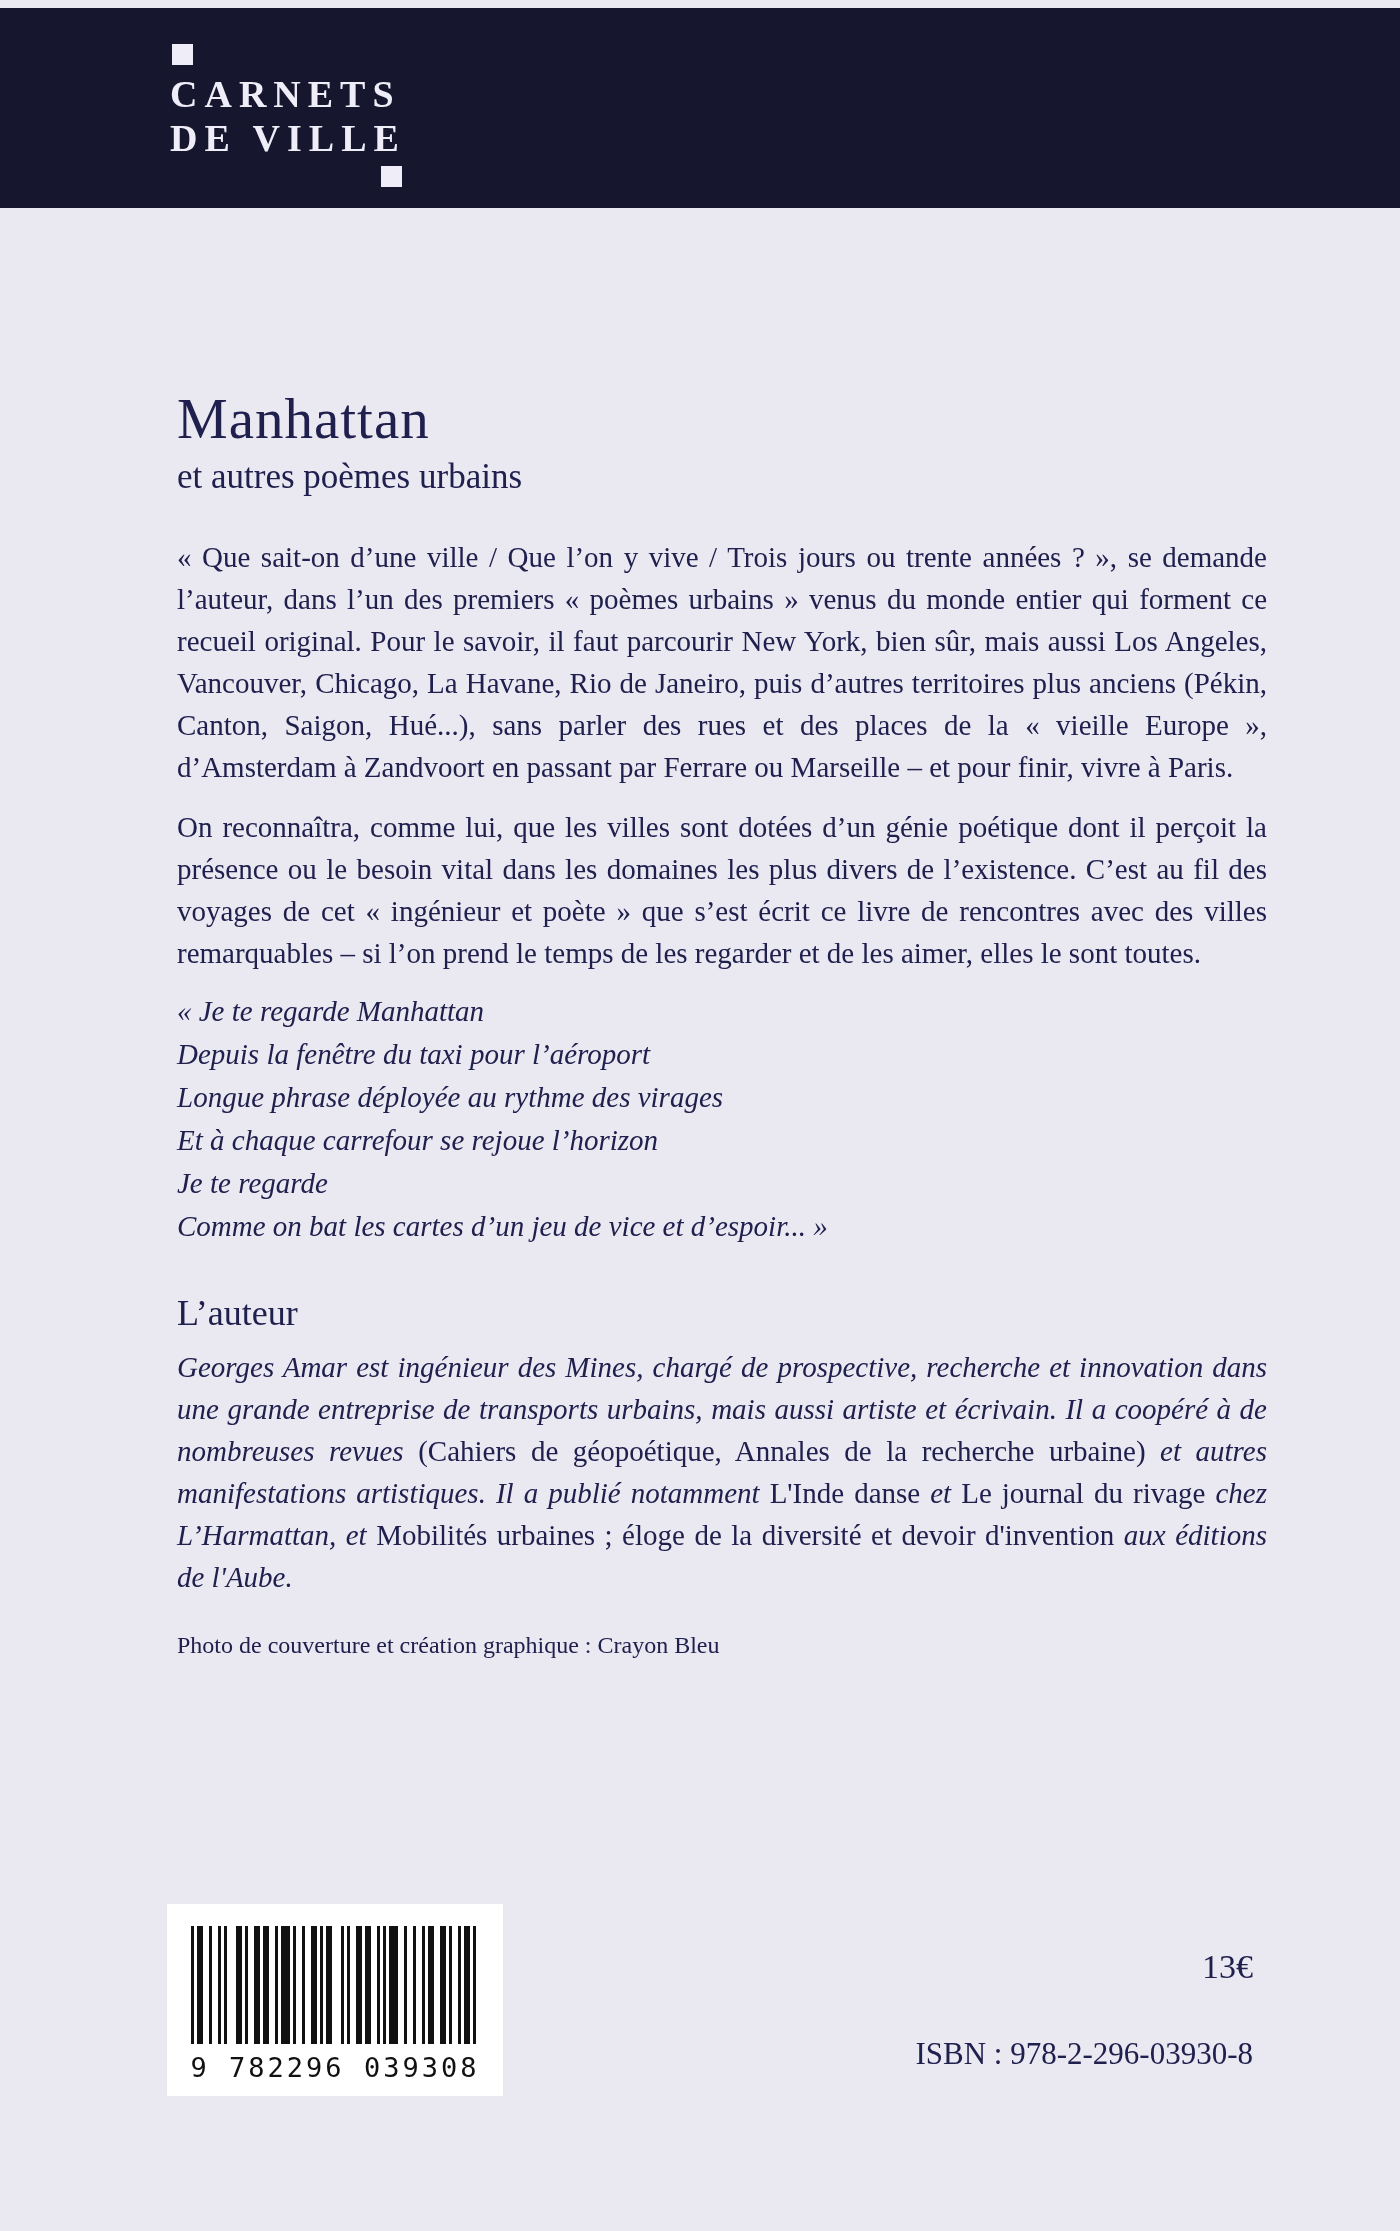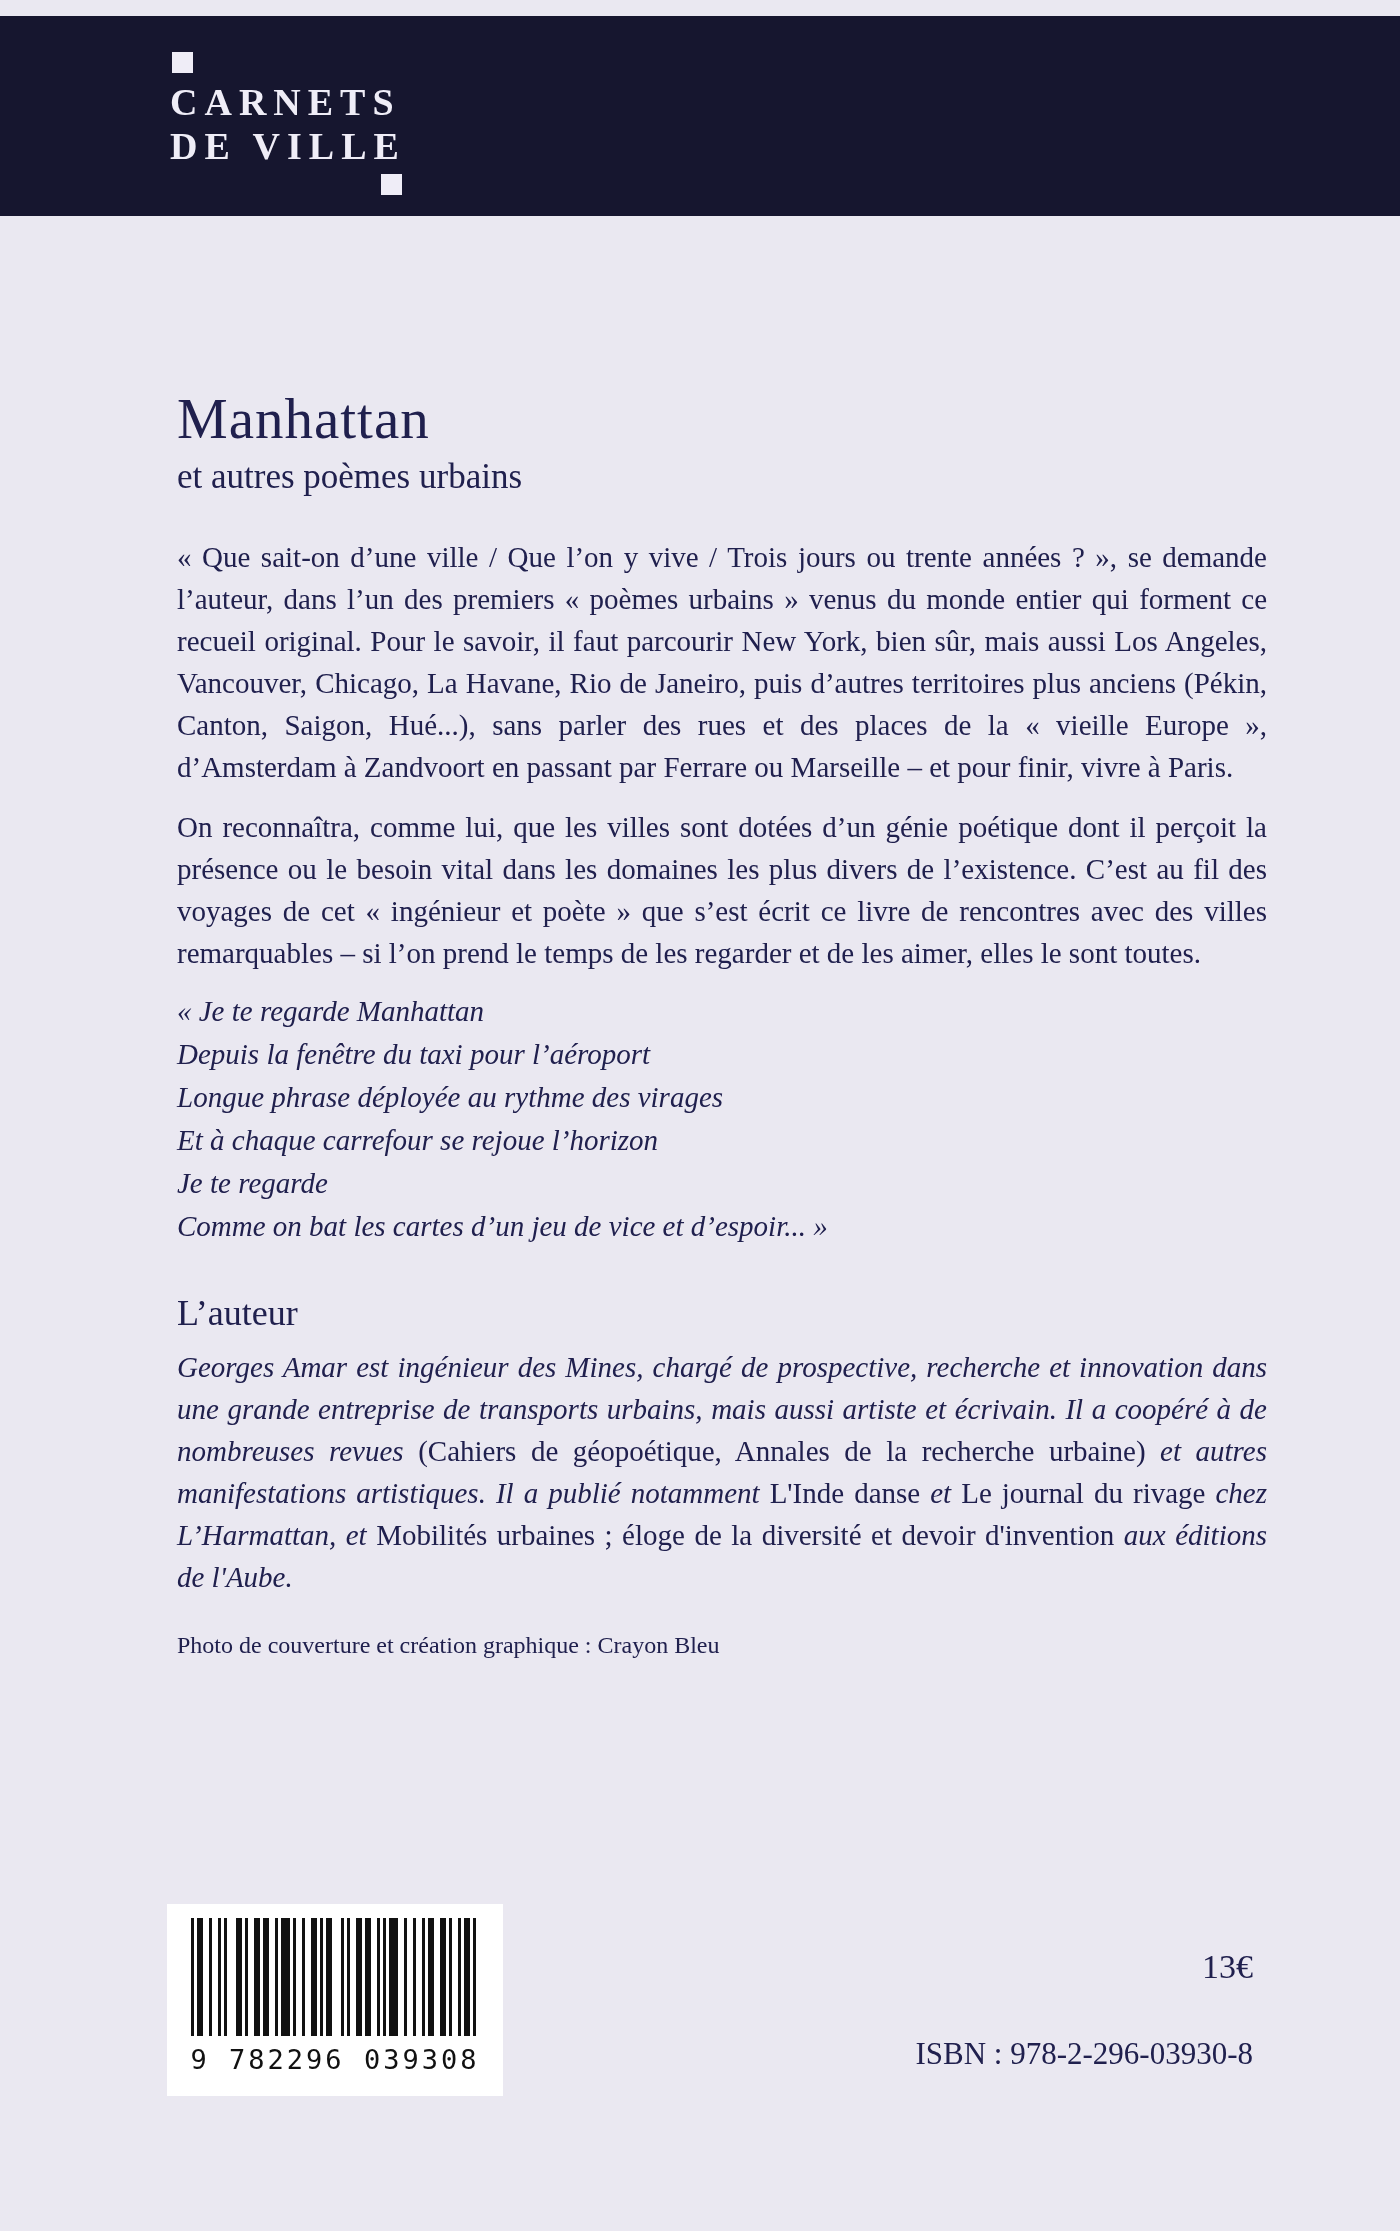--- a/index.html
+++ b/index.html
@@ -11,21 +11,21 @@
     margin: 0 auto;
     background: #eae8f1;
     overflow: hidden;
     font-family: "Liberation Serif", serif;
     color: #20204e;
   }
 
   
   .band {
     position: absolute;
-    left: 0; top: 16px;
+    left: 0; top: 8px;
     width: 100%;
     height: 200px;
     background: #16162f;
   }
   .logo {
     position: absolute;
     left: 170px;
     top: 36px;
     color: #efedf7;
   }
@@ -105,21 +105,21 @@
     position: absolute;
     left: 167px;
     top: 1904px;
     width: 336px;
     height: 192px;
     background: #ffffff;
     display: flex;
     flex-direction: column;
     align-items: center;
     justify-content: flex-start;
-    padding-top: 14px;
+    padding-top: 22px;
     box-sizing: border-box;
   }
   .barcode-bars {
     display: flex;
     height: 118px;
     align-items: stretch;
   }
   .bc-bar { background: #111; }
   .bc-space { background: transparent; }
   .barcode-digits {

